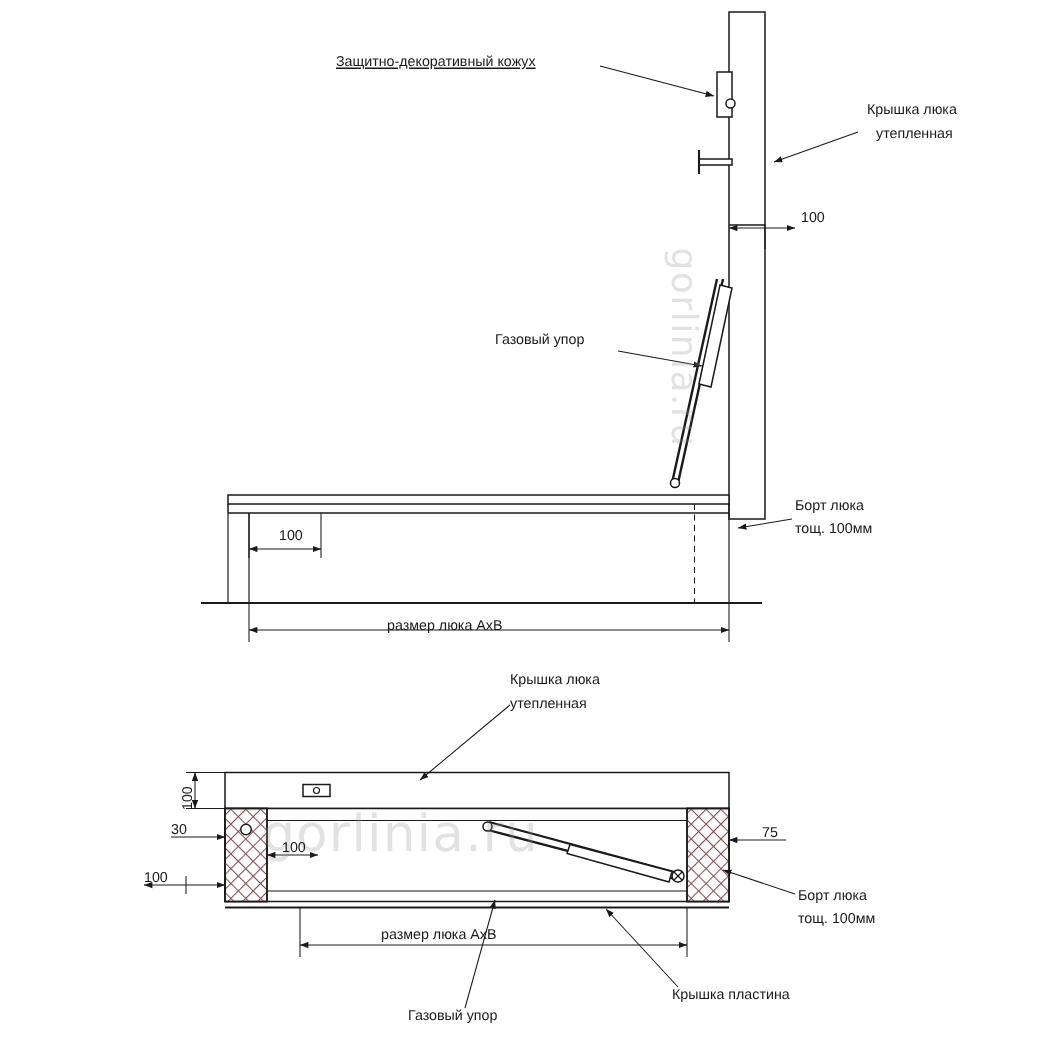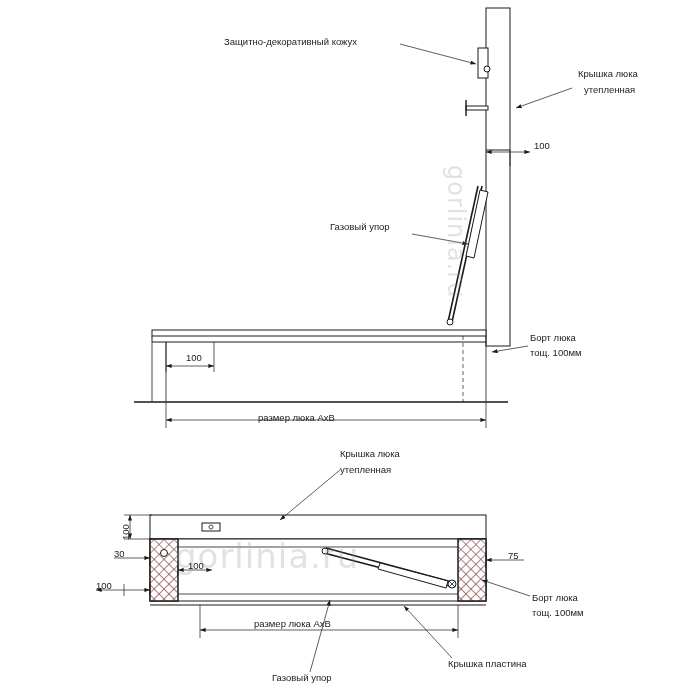--- a/index.html
+++ b/index.html
@@ -181,21 +181,21 @@
       <line x1="340" y1="470" x2="280" y2="520" stroke="#1a1a1a" stroke-width="0.7" marker-end="url(#arrow)"></line>
       <line x1="530" y1="596" x2="482" y2="580" stroke="#1a1a1a" stroke-width="0.7" marker-end="url(#arrow)"></line>
       <line x1="310" y1="672" x2="330" y2="600" stroke="#1a1a1a" stroke-width="0.7" marker-end="url(#arrow)"></line>
       <line x1="452" y1="658" x2="404" y2="606" stroke="#1a1a1a" stroke-width="0.7" marker-end="url(#arrow)"></line>
     </g>
   </svg>
 
   <div class="wm" id="wm-main">gorlinia.ru</div>
   <div class="wm" id="wm-rot">gorlinia.ru</div>
 
-  <div class="label" style="left:224px; top:36px;">Защитно-декоративный кожух</div>
+  <div class="label" style="left:224px; top:36px;text-decoration:underline;">Защитно-декоративный кожух</div>
 
   <div class="label" style="left:578px; top:68px;">Крышка люка</div>
   <div class="label" style="left:584px; top:84px;">утепленная</div>
 
   <div class="label" style="left:330px; top:221px;">Газовый упор</div>
 
   <div class="label" style="left:530px; top:332px;">Борт люка</div>
   <div class="label" style="left:530px; top:347px;">тощ. 100мм</div>
 
   <div class="dim" style="left:534px; top:140px;">100</div>

